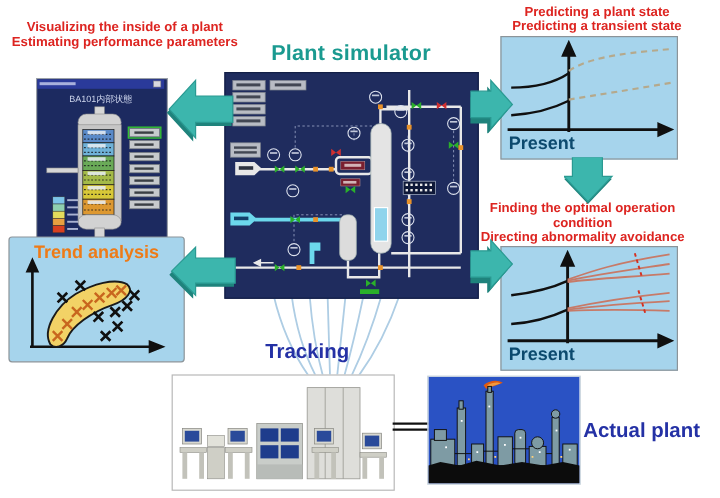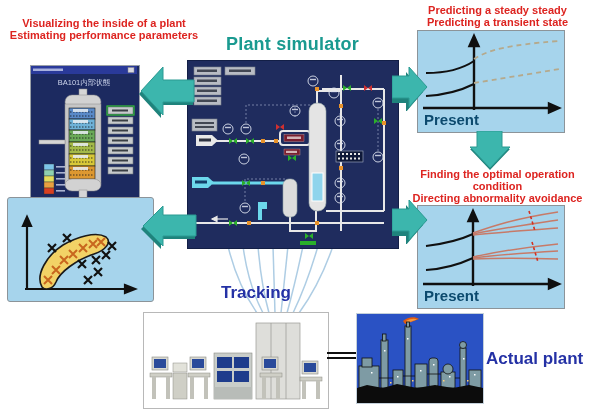--- a/index.html
+++ b/index.html
@@ -280,21 +280,21 @@
       </g>
 
       <g stroke="#e8e8e8" stroke-width="1.2" fill="#e8e8e8">
         <line x1="24" y1="158" x2="40" y2="158"></line>
           <path d="M24,158 l5,-2.5 v5 z"></path>
       </g>
     </svg>
   </div>
 
   <div class="abs heading-red" style="left:405px;top:4px;width:185px;">
-    <div>Predicting a steady steady</div>
+    <div>Predicting a plant state</div>
     <div>Predicting a transient state</div>
   </div>
 
   <div class="abs panel-blue" style="left:417px;top:30px;width:146px;height:101px;">
     <svg width="144" height="99" viewBox="0 0 144 99">
       <g stroke="#101010" stroke-width="2.4" fill="#101010">
         <line x1="5" y1="77" x2="132" y2="77"></line>
           <path d="M131,72.5 L141,77 L131,81.5 z"></path>
         <line x1="56" y1="79" x2="56" y2="14"></line>
           <path d="M51.5,15 L56,5 L60.5,15 z"></path>
@@ -304,21 +304,21 @@
         <path d="M8,65 C26,64 44,59 56,53"></path>
       </g>
       <g fill="none" stroke="#b5a98c" stroke-width="1.8" stroke-dasharray="5,4">
         <path d="M56,28 C72,18 92,14 140,10"></path>
         <path d="M56,52 C80,48 106,44 141,38"></path>
       </g>
     </svg>
     <div class="abs present" style="left:6px;top:80px;">Present</div>
   </div>
 
-  <div class="abs heading-red" style="left:395px;top:168px;width:205px;">
+  <div class="abs heading-red" style="left:383px;top:168px;width:205px;">
     <div>Finding the optimal operation condition</div>
     <div>Directing abnormality avoidance operations</div>
   </div>
 
   <div class="abs panel-blue" style="left:417px;top:205px;width:146px;height:102px;">
     <svg width="144" height="100" viewBox="0 0 144 100">
       <g stroke="#101010" stroke-width="2.4" fill="#101010">
         <line x1="5" y1="78" x2="132" y2="78"></line>
           <path d="M131,73.5 L141,78 L131,82.5 z"></path>
         <line x1="55" y1="80" x2="55" y2="14"></line>
@@ -338,20 +338,21 @@
       </g>
       <g stroke="#d43020" stroke-width="1.6" stroke-dasharray="3,2.5">
         <line x1="111" y1="5" x2="117" y2="25"></line>
         <line x1="114" y1="36" x2="120" y2="56"></line>
       </g>
     </svg>
     <div class="abs present" style="left:6px;top:81px;">Present</div>
   </div>
 
   <div class="abs panel-blue" style="left:7px;top:197px;width:145px;height:103px;border-radius:3px;">
+    <div class="abs title-orange" style="left:0;top:4px;width:145px;">Trend analysis</div>
     <svg class="abs" style="left:0;top:0;" width="145" height="103" viewBox="0 0 145 103">
       <g stroke="#101010" stroke-width="2.2" fill="#101010">
         <line x1="19" y1="91" x2="19" y2="27"></line>
           <path d="M15,28 L19,19 L23,28 z"></path>
         <line x1="17" y1="91" x2="118" y2="91"></line>
           <path d="M117,87 L127,91 L117,95 z"></path>
       </g>
       <path d="M34,89 C27,77 39,57 55,47 C69,39 88,33 98,39 C104,44 98,52 86,56 C68,62 52,74 48,84 C45,91 38,93 34,89 Z" fill="#f2d266" stroke="#1a1a1a" stroke-width="1.6"></path>
       <g stroke="#c8661e" stroke-width="2">
         <path d="M36,78 l8,8 M36,86 l8,-8"></path>

